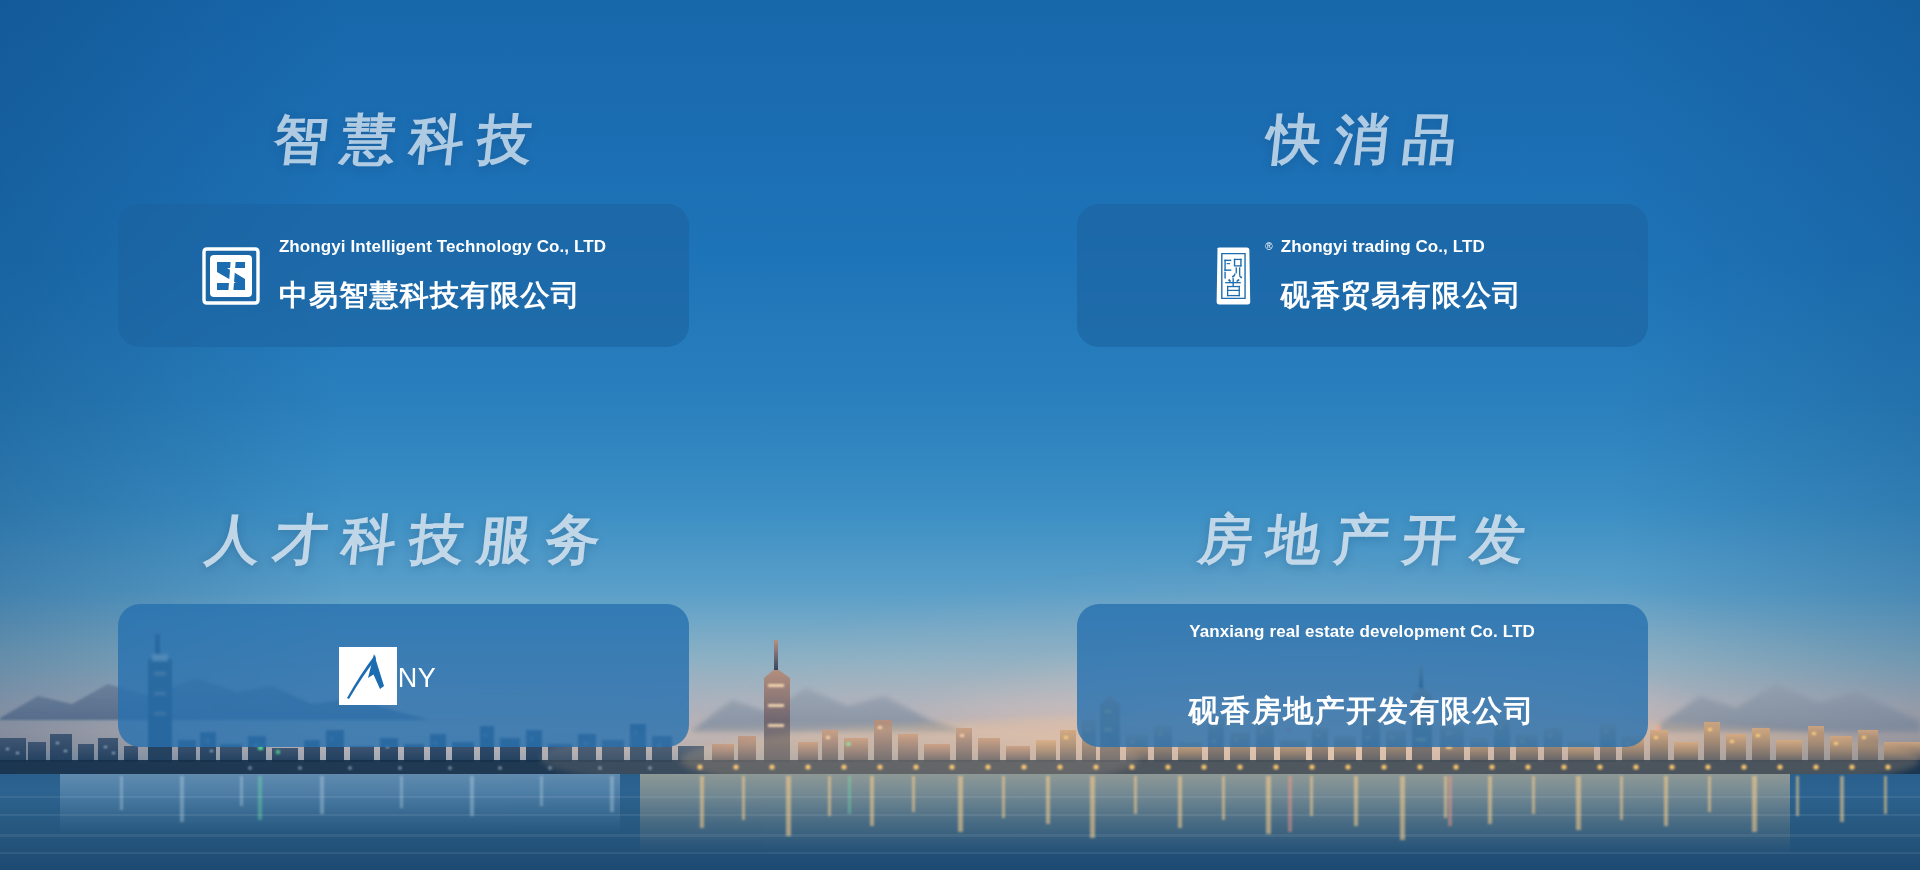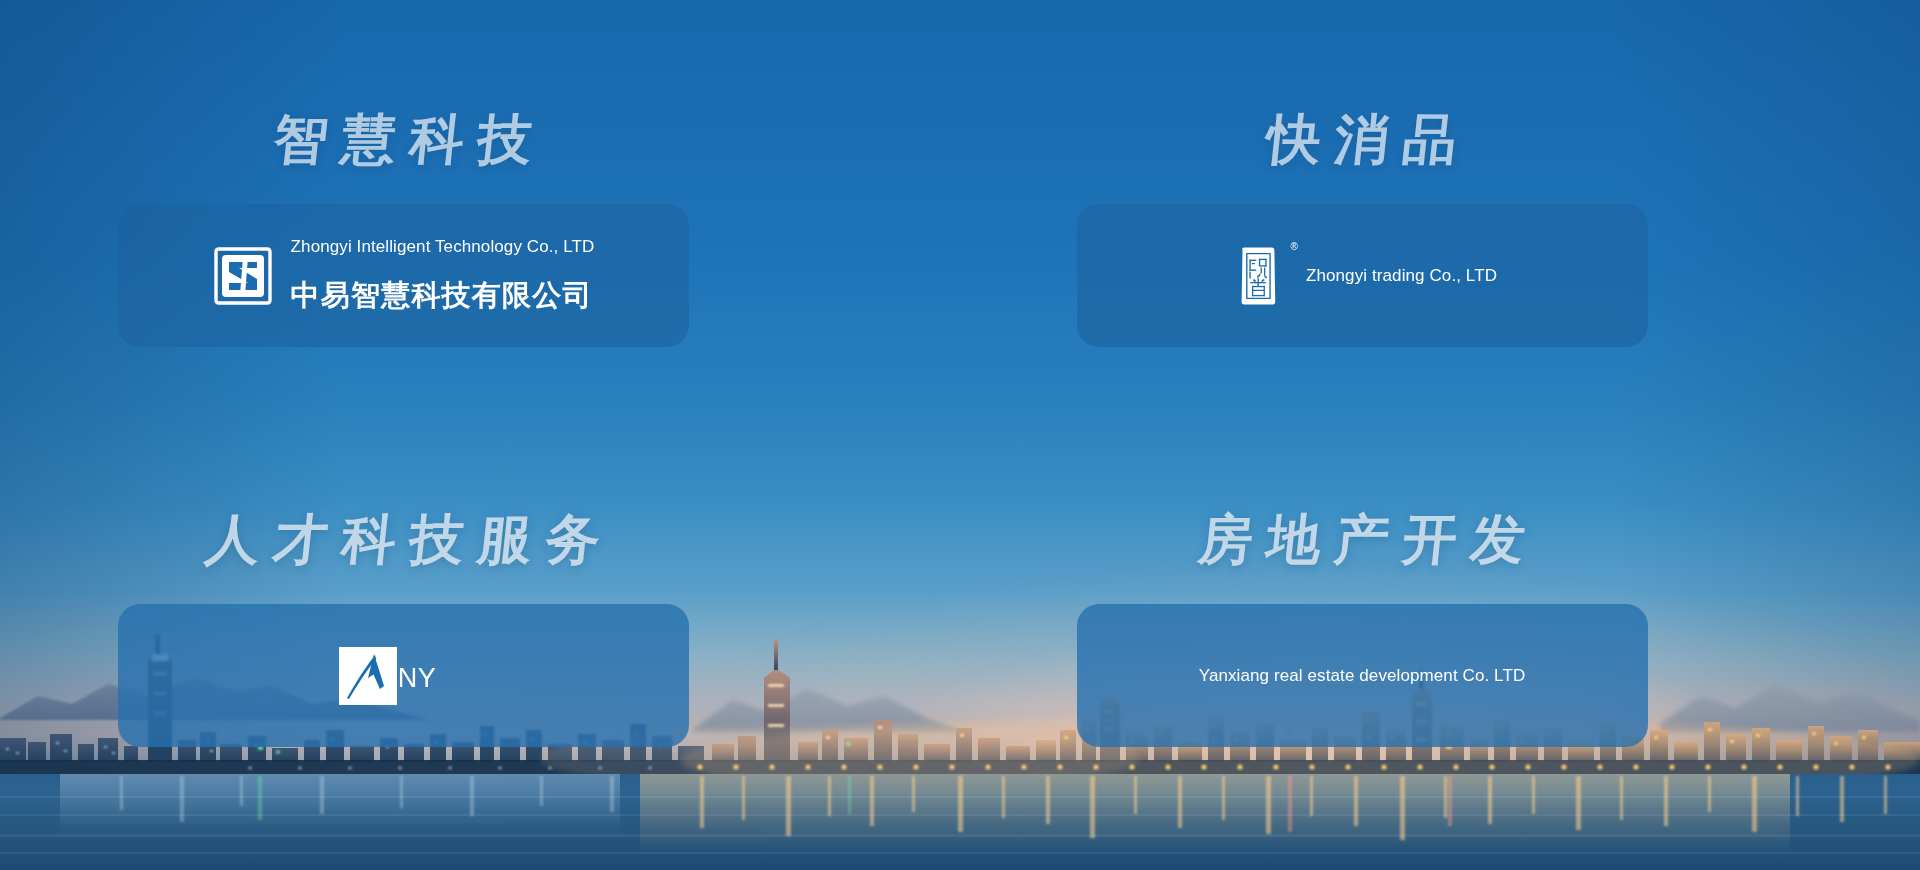--- a/index.html
+++ b/index.html
@@ -136,21 +136,21 @@
   .logo{
     flex:0 0 auto;
     position:relative;
     width:62px; height:62px;
   }
   .logo svg{ display:block; width:100%; height:100%; }
 
   .names{ display:flex; flex-direction:column; justify-content:center; }
   .name-en{
     font-size:17px;
-    font-weight:400;
+    font-weight:700;
     color:#ffffff;
     letter-spacing:0.1px;
     line-height:1.25;
     white-space:nowrap;
   }
   .name-cn{
     font-size:29px;
     font-weight:700;
     color:#ffffff;
     letter-spacing:1.2px;
@@ -600,20 +600,21 @@
                   <rect x="24" y="52" width="15" height="1.4"></rect>
                   <rect x="24" y="47.5" width="1.5" height="12"></rect>
                   <rect x="37.5" y="47.5" width="1.5" height="12"></rect>
                   <rect x="24" y="58" width="15" height="1.5"></rect>
                 </g>
               </svg>
               <span class="reg-mark">®</span>
             </div>
             <div class="names">
               <div class="name-en">Zhongyi trading Co., LTD</div>
+              <div class="name-cn">砚香贸易有限公司</div>
             </div>
           </div>
         </div>
       </div>
     </div>
 
     <div class="cell r2 c1">
       <div class="cell-inner">
         <div class="section-title">人才科技服务</div>
 
@@ -639,20 +640,21 @@
     </div>
 
     <div class="cell r2 c2">
       <div class="cell-inner">
         <div class="section-title">房地产开发</div>
 
         <div class="card no-logo">
           <div class="card-body">
             <div class="names">
               <div class="name-en">Yanxiang real estate development Co. LTD</div>
+              <div class="name-cn">砚香房地产开发有限公司</div>
             </div>
           </div>
         </div>
       </div>
     </div>
 
   </div>
 </div>
 
 </body></html>

